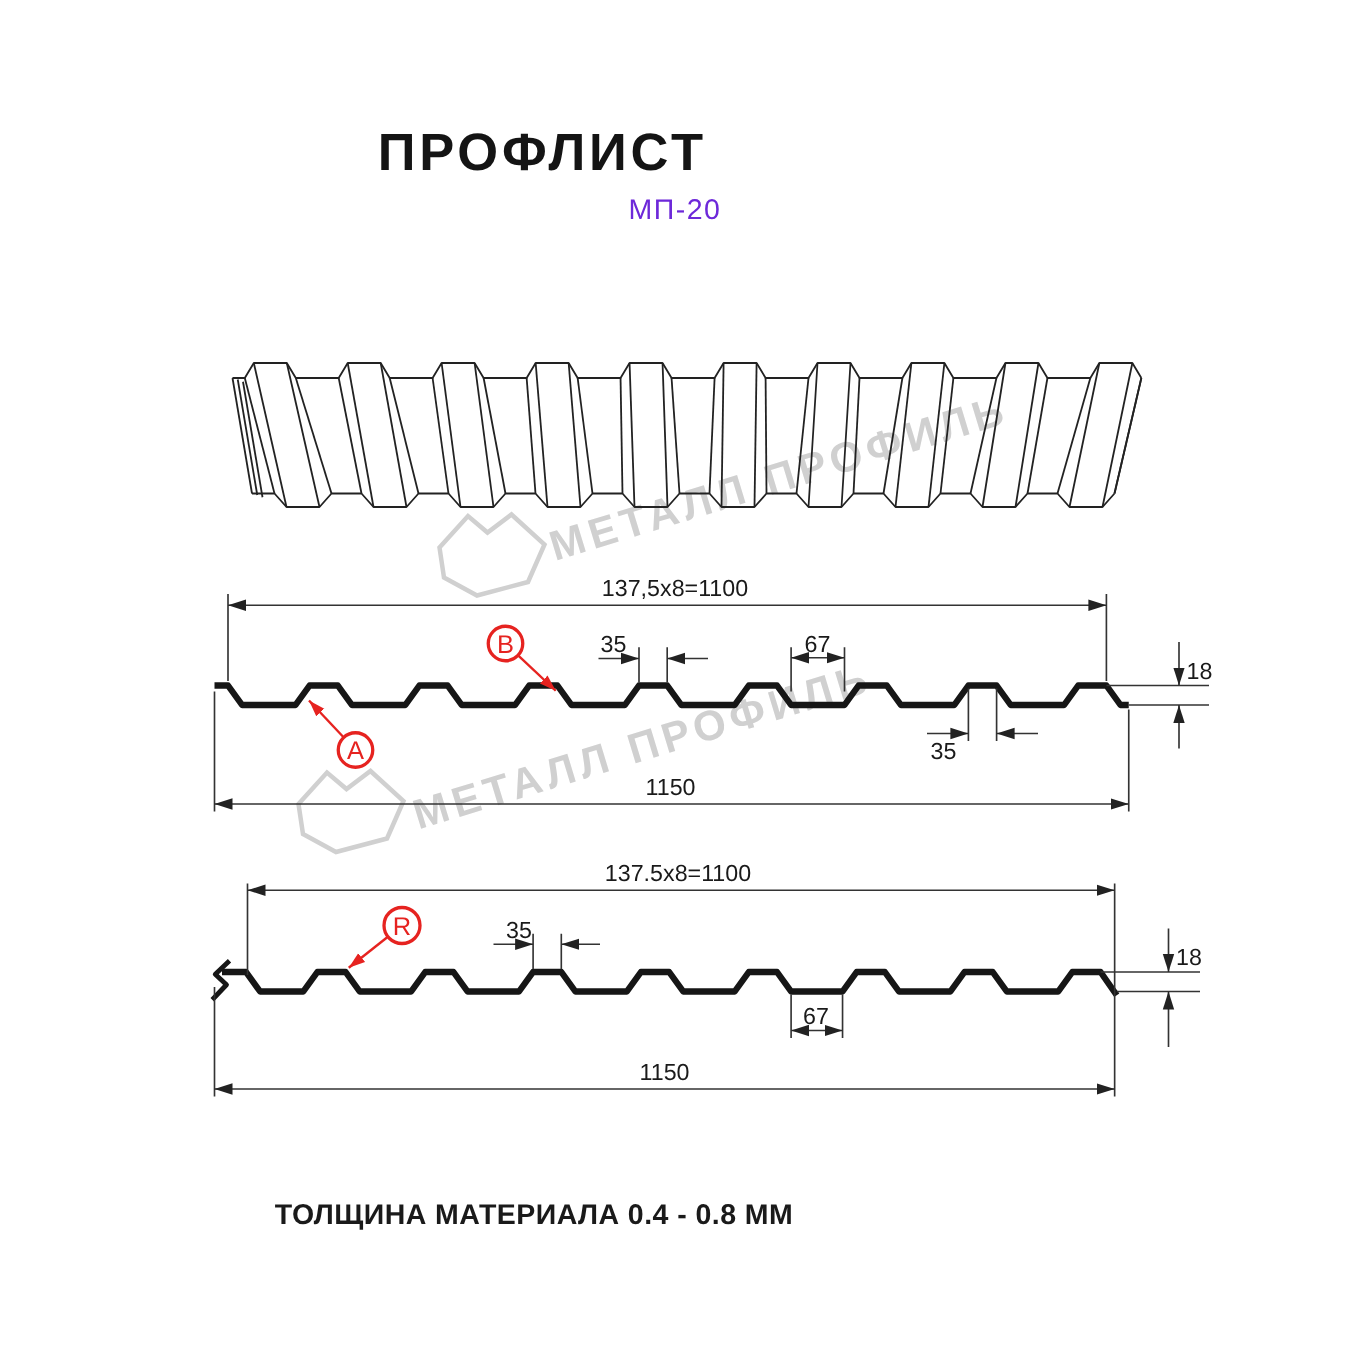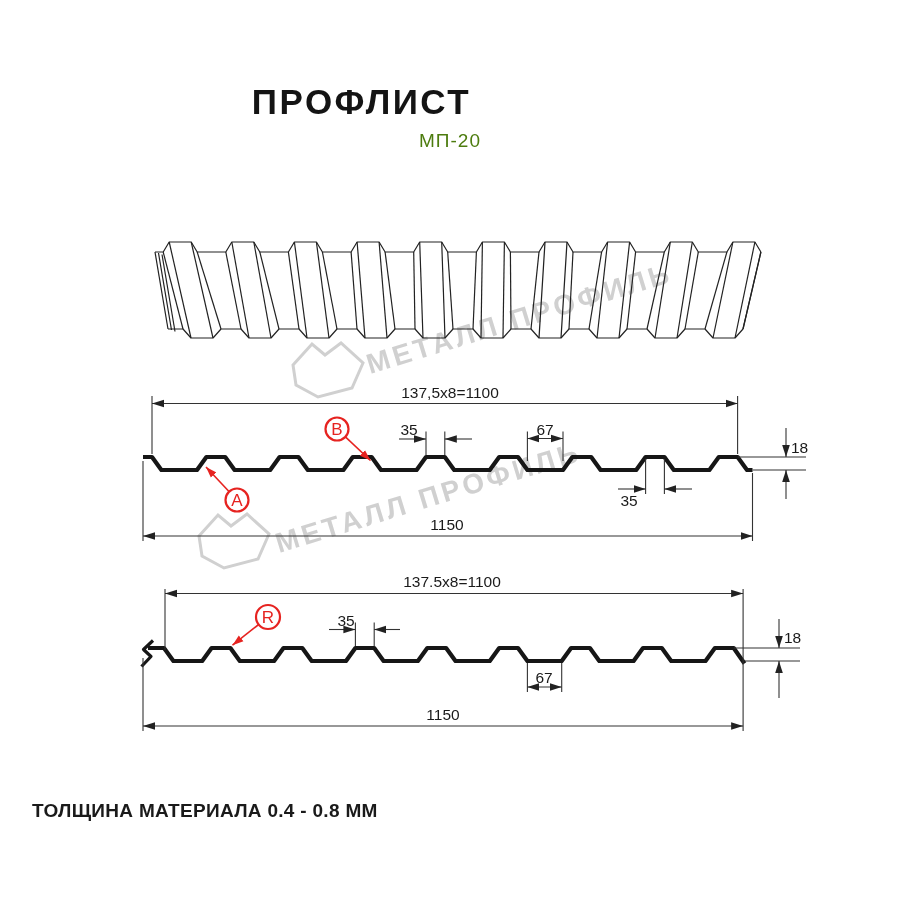--- a/index.html
+++ b/index.html
@@ -6,25 +6,25 @@
   body{
     width:900px;height:900px;position:relative;background:#ffffff;
     font-family:"Liberation Sans","DejaVu Sans",sans-serif;overflow:hidden;
   }
   .page-title{
     position:absolute;top:84px;left:0;width:723px;text-align:center;
     font-size:35px;font-weight:bold;letter-spacing:2.5px;color:#141414;line-height:1;
   }
   .page-subtitle{
     position:absolute;top:131px;left:0;width:900px;text-align:center;
-    font-size:19px;font-weight:500;letter-spacing:1px;color:#4d7c0f;line-height:1;
+    font-size:19px;font-weight:500;letter-spacing:1px;color:#6d28d9;line-height:1;
   }
   .footer-note{
-    position:absolute;top:801px;left:0;width:712px;
-    font-size:19px;font-weight:600;letter-spacing:0.3px;color:#1a1a1a;line-height:1;padding-left:32px;
+    position:absolute;top:801px;left:0;width:712px;text-align:center;
+    font-size:19px;font-weight:600;letter-spacing:0.3px;color:#1a1a1a;line-height:1;
   }
   svg{position:absolute;top:0;left:0;}
   .thin{stroke:#333;stroke-width:1.1;fill:none;}
   .profile{stroke:#161616;stroke-width:4.2;fill:none;stroke-linejoin:round;}
   .sheet3d{stroke:#222;stroke-width:1.2;fill:none;stroke-linejoin:round;}
   .dimtext{font-family:"Liberation Sans","DejaVu Sans",sans-serif;font-size:15.5px;fill:#1a1a1a;}
   .wmtext{font-family:"Liberation Sans","DejaVu Sans",sans-serif;font-size:28px;font-weight:bold;letter-spacing:3.5px;fill:#d0d0d0;}
   .wmlogo{stroke:#d0d0d0;stroke-width:3;fill:none;stroke-linejoin:miter;}
   .redline{stroke:#e62320;stroke-width:1.6;fill:none;}
   .redcircle{stroke:#e62320;stroke-width:2.2;fill:none;}

